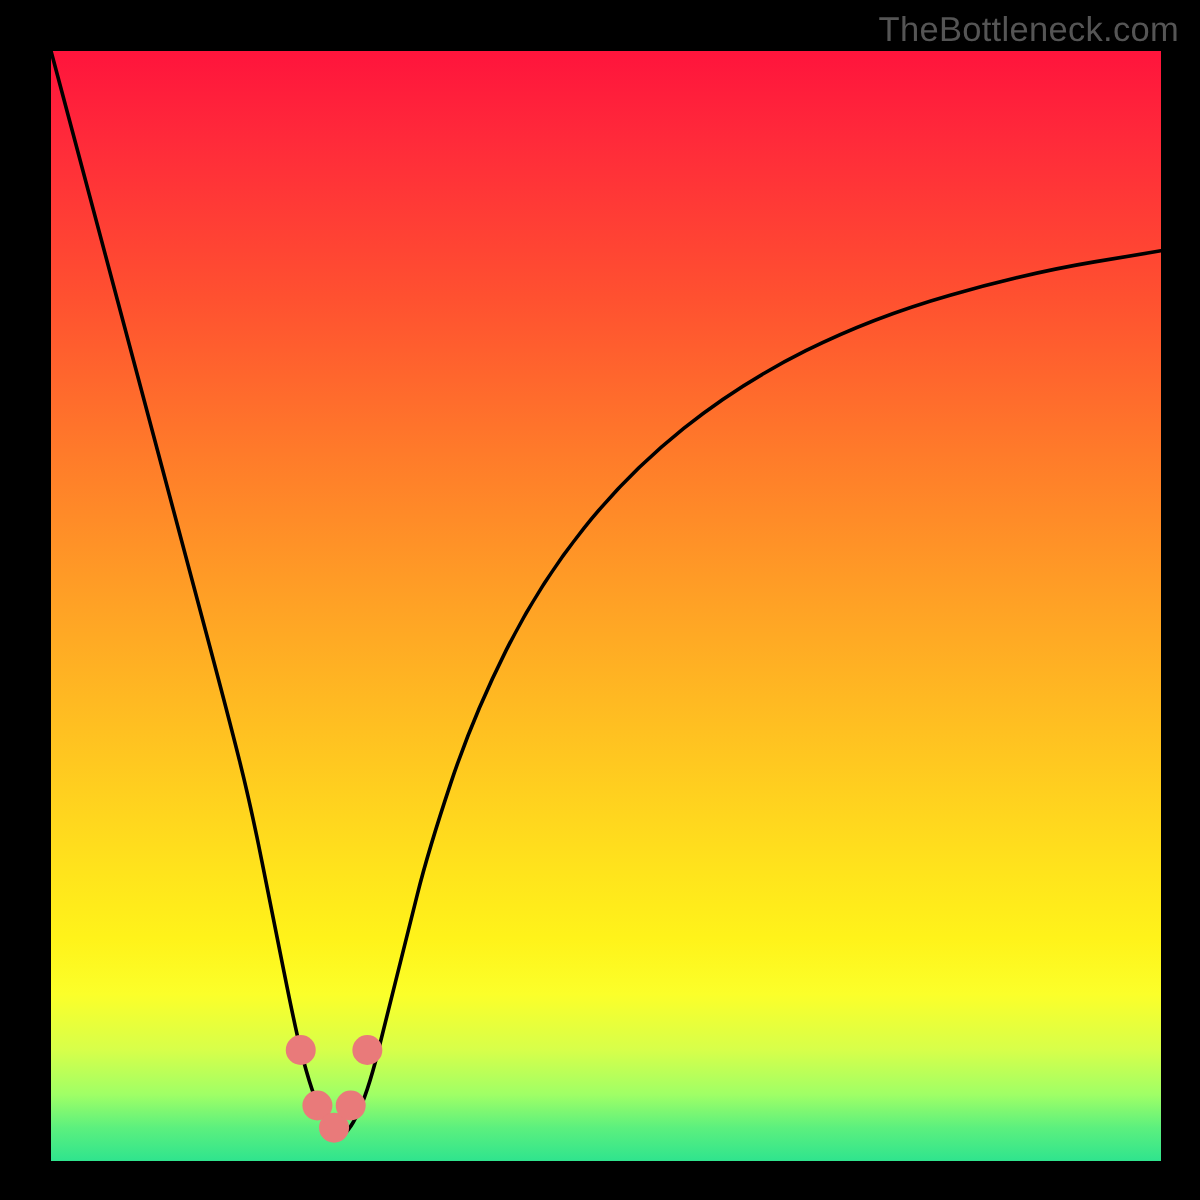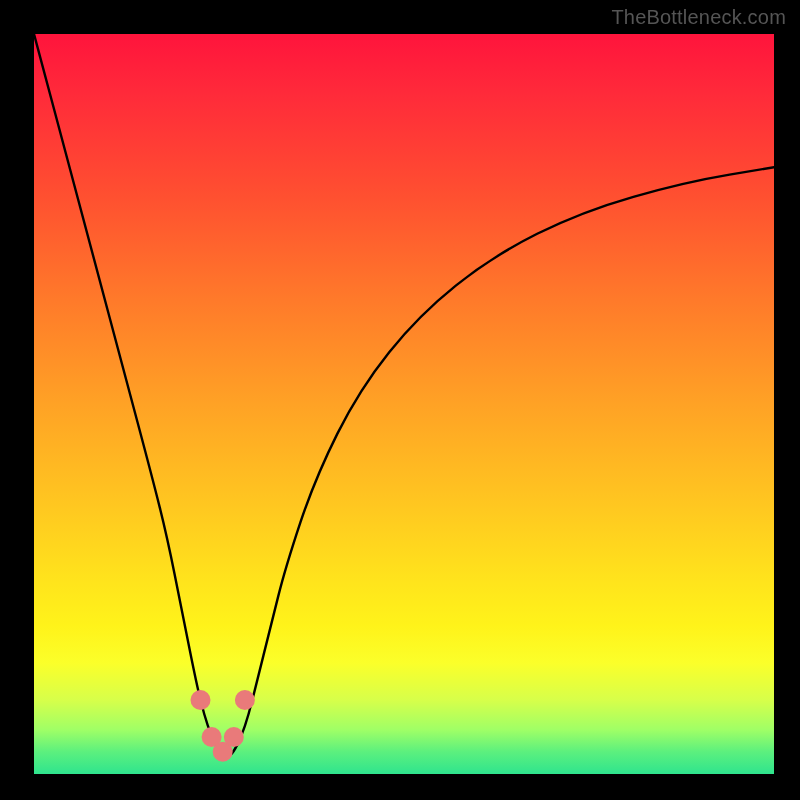--- a/index.html
+++ b/index.html
@@ -46,21 +46,21 @@
     left: 0;
     top: 0;
     width: 740px;
     height: 740px;
   }
   .watermark {
     position: absolute;
     top: 6px;
     right: 14px;
     color: #555;
-    font-size: 20px;
+    font-size: 23px;
     font-weight: 500;
     letter-spacing: 0.2px;
     user-select: none;
   }
 </style>
 </head>
 <body>
 
 <div class="frame">
 

